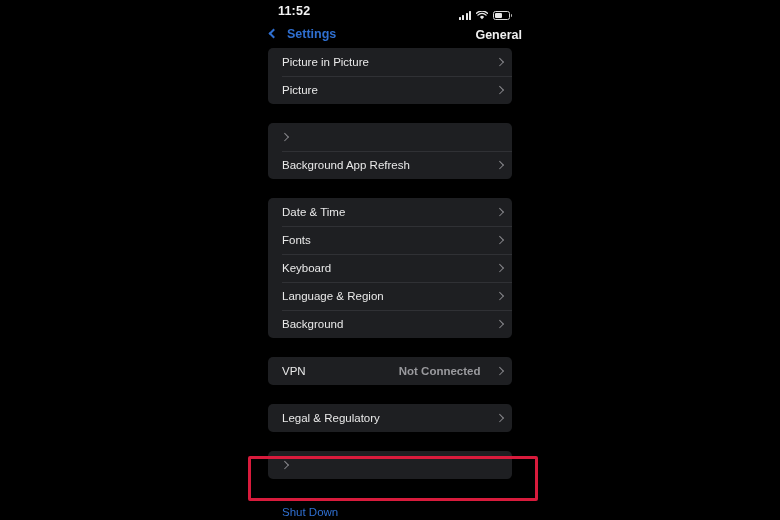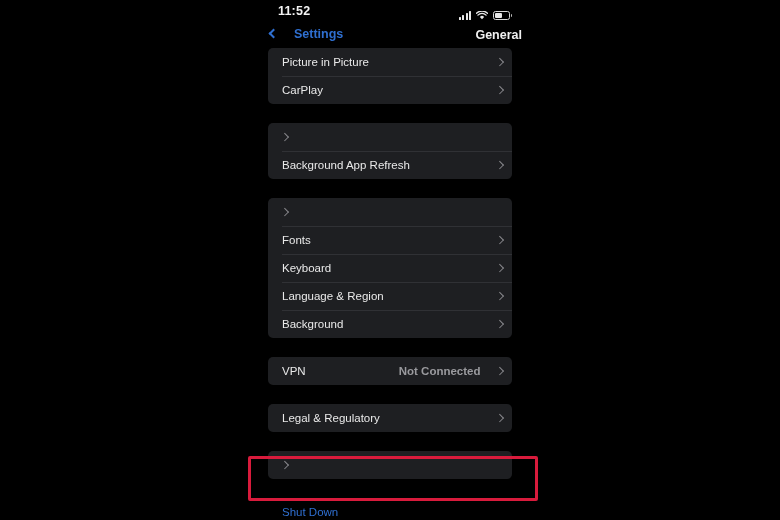--- a/index.html
+++ b/index.html
@@ -78,21 +78,21 @@
   
   #nav-bar {
     position:relative;
     height:22px;
     width:100%;
   }
   #back-button {
     position:absolute;
     left:12px; top:1px;
     display:flex; align-items:center;
-    gap:17px;
+    gap:10px;
     cursor:pointer;
   }
   #back-button .chev {
     width:7px; height:7px;
     border-left:2px solid #2f6fd0;
     border-bottom:2px solid #2f6fd0;
     transform:rotate(45deg);
     margin-top:-1px;
   }
   #back-label {
@@ -212,37 +212,38 @@
       <div id="nav-title">General</div>
     </div>
 
     <div id="list-scroll">
         <div class="group">
           <div class="row">
             <span class="row-label">Picture in Picture</span>
             <span class="row-chevron"></span>
           </div>
           <div class="row">
-            <span class="row-label">CarPlay</span>
+            <span class="row-label">Picture</span>
             <span class="row-chevron"></span>
           </div>
         </div>
         <div class="group-gap-md"></div>
         <div class="group">
           <div class="row">
             <span class="row-chevron"></span>
           </div>
           <div class="row">
             <span class="row-label">Background App Refresh</span>
             <span class="row-chevron"></span>
           </div>
         </div>
         <div class="group-gap-md"></div>
         <div class="group">
           <div class="row">
+            <span class="row-label">Date &amp; Time</span>
             <span class="row-chevron"></span>
           </div>
           <div class="row">
             <span class="row-label">Fonts</span>
             <span class="row-chevron"></span>
           </div>
           <div class="row">
             <span class="row-label">Keyboard</span>
             <span class="row-chevron"></span>
           </div>

